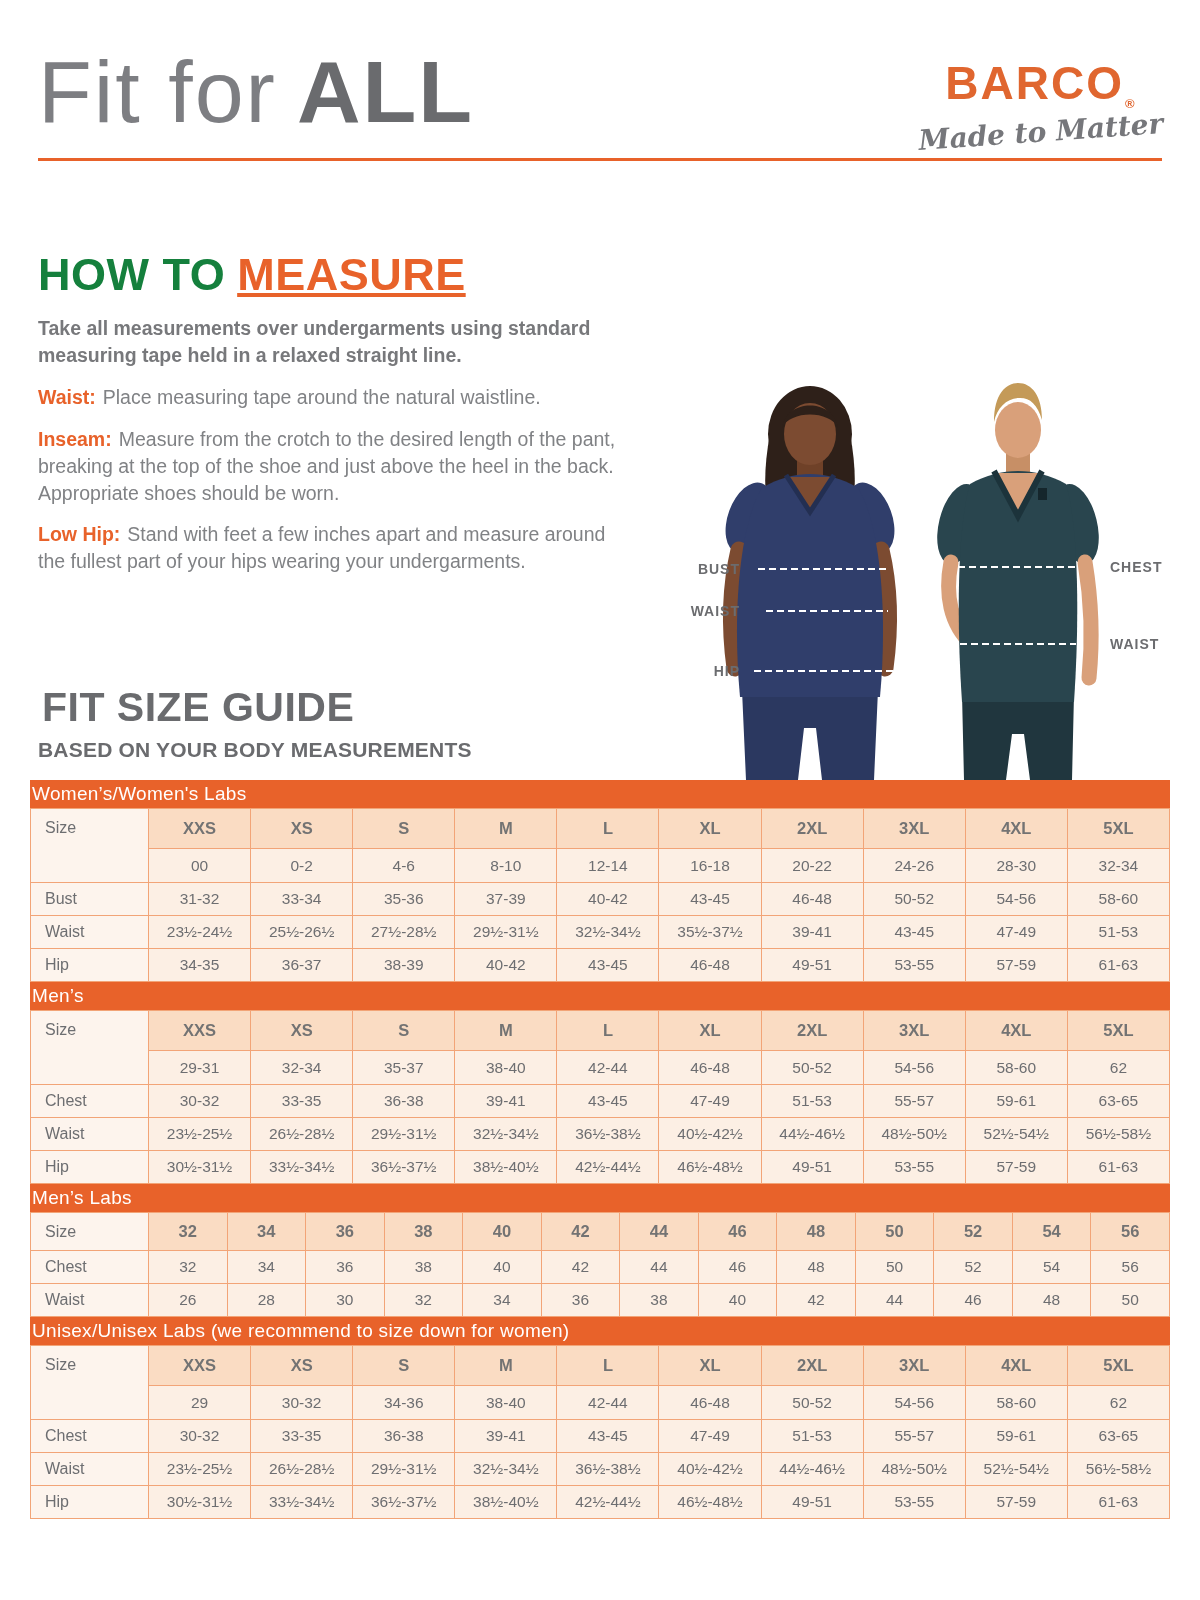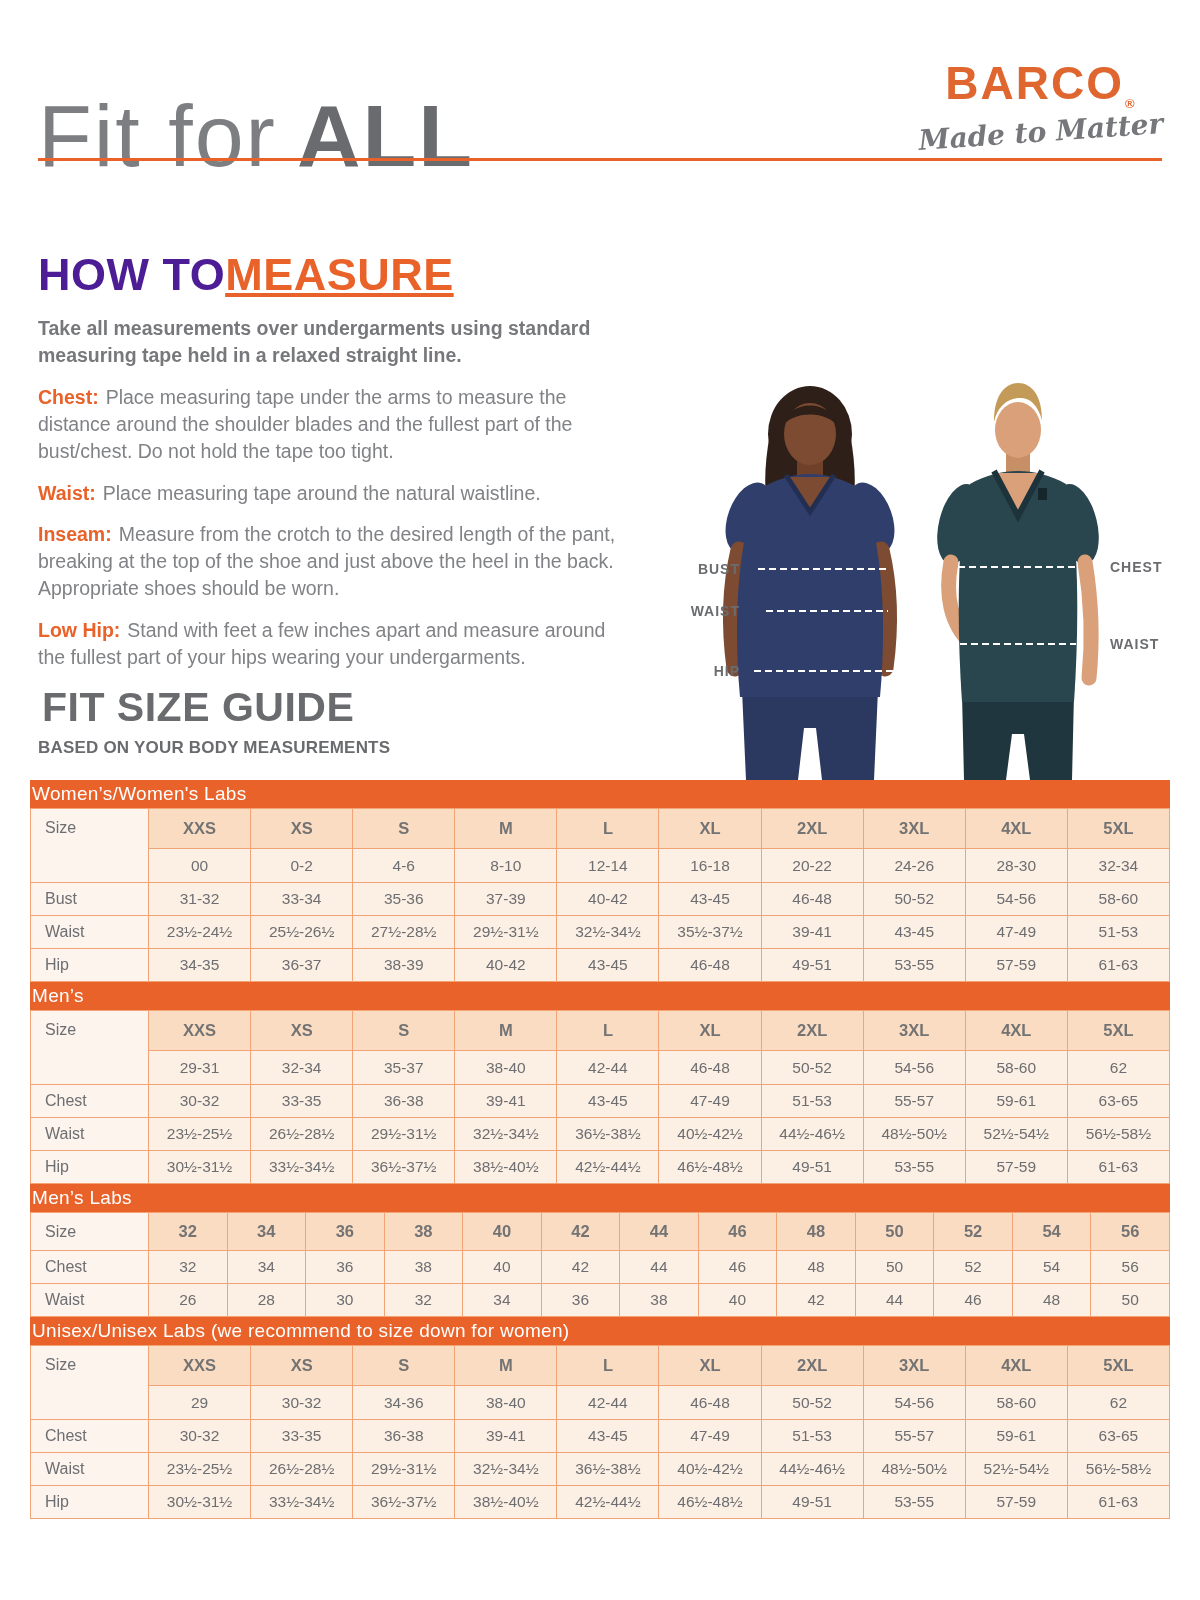--- a/index.html
+++ b/index.html
@@ -10,21 +10,20 @@
     font-family:"Liberation Sans", sans-serif;
     color:#6D6E71;
     overflow:hidden;
   }
 
   
   .masthead-title {
     position:absolute; left:38px; top:48px;
     font-size:88px; line-height:1; letter-spacing:2px;
     white-space:nowrap;
-    margin-top:44px;
   }
   .masthead-title .t-light { color:#7D7E82; font-weight:normal; margin-right:20px; }
   .masthead-title .t-bold  { color:#6A6B6E; font-weight:bold; }
 
   .logo {
     position:absolute; right:37px; top:60px;
     text-align:center; line-height:1;
   }
   .logo-brand {
     font-size:46px; font-weight:bold; letter-spacing:2px;
@@ -36,37 +35,37 @@
     font-size:28px; font-weight:bold; color:#76777B;
     transform:rotate(-4deg); transform-origin:right center;
     margin-top:4px; white-space:nowrap;
   }
 
   .rule { position:absolute; left:38px; top:158px; width:1124px; height:3px; background:#E8622A; }
 
   
   .htm { position:absolute; left:38px; top:252px; width:594px; }
   .htm h2 { font-size:45px; line-height:1; font-weight:bold; letter-spacing:0.5px; white-space:nowrap; }
-  .htm h2 .h-gray  { color:#4c1d95; margin-right:0; }
+  .htm h2 .h-gray  { color:#15803d; margin-right:12px; }
   .htm h2 .h-orange{ color:#E8622A;text-decoration:underline; }
   .htm .intro {
     margin-top:18px; font-size:19.5px; line-height:1.38;
     font-weight:bold; color:#77787B;
   }
   .htm .mi { margin-top:15px; font-size:19.5px; line-height:1.38; color:#808285; }
   .htm .term { color:#E8622A; font-weight:bold; margin-right:7px; }
 
   
   .models { position:absolute; left:640px; top:372px; width:560px; height:408px; }
   .models svg { display:block; width:100%; height:100%; }
   .measure-label { font-size:14px; font-weight:bold; fill:#6B6C6F; letter-spacing:1px; }
 
   
   .fsg-head { position:absolute; left:42px; top:684px; font-size:41px; font-weight:bold; color:#6A6B6E; letter-spacing:0.5px; }
-  .fsg-sub  { position:absolute; left:38px; top:738px; font-size:17px; font-weight:bold; color:#6A6B6E; letter-spacing:0.2px; }
+  .fsg-sub  { position:absolute; left:38px; top:738px; font-size:21px; font-weight:bold; color:#6A6B6E; letter-spacing:0.2px; }
 
   .tables { position:absolute; left:30px; top:780px; width:1140px; }
 
   .banner {
     height:28px; line-height:27px;
     background:#E8622A; color:#fff;
     font-size:19px; font-weight:normal; letter-spacing:0.3px;
     padding-left:2px;
   }
   table { width:100%; border-collapse:collapse; table-layout:fixed; }
@@ -99,21 +98,20 @@
   <div class="logo-tagline">Made to Matter</div>
 </div>
 
 <div class="rule"></div>
 
 <section class="htm">
   <h2>
     <span class="h-gray">HOW TO</span><span class="h-orange">MEASURE</span>
   </h2>
   <p class="intro">Take all measurements over undergarments using standard measuring tape held in a relaxed straight line.</p>
-  <p class="mi"><span class="term">Chest:</span><span>Place measuring tape under the arms to measure the distance around the shoulder blades and the fullest part of the bust/chest. Do not hold the tape too tight.</span></p>
   <p class="mi"><span class="term">Waist:</span><span>Place measuring tape around the natural waistline.</span></p>
   <p class="mi"><span class="term">Inseam:</span><span>Measure from the crotch to the desired length of the pant, breaking at the top of the shoe and just above the heel in the back. Appropriate shoes should be worn.</span></p>
   <p class="mi"><span class="term">Low Hip:</span><span>Stand with feet a few inches apart and measure around the fullest part of your hips wearing your undergarments.</span></p>
 </section>
 
 <div class="models">
   <svg viewBox="0 0 560 408">
 
     <g>
       <ellipse cx="170" cy="62" rx="42" ry="48" fill="#2E2019"></ellipse>

